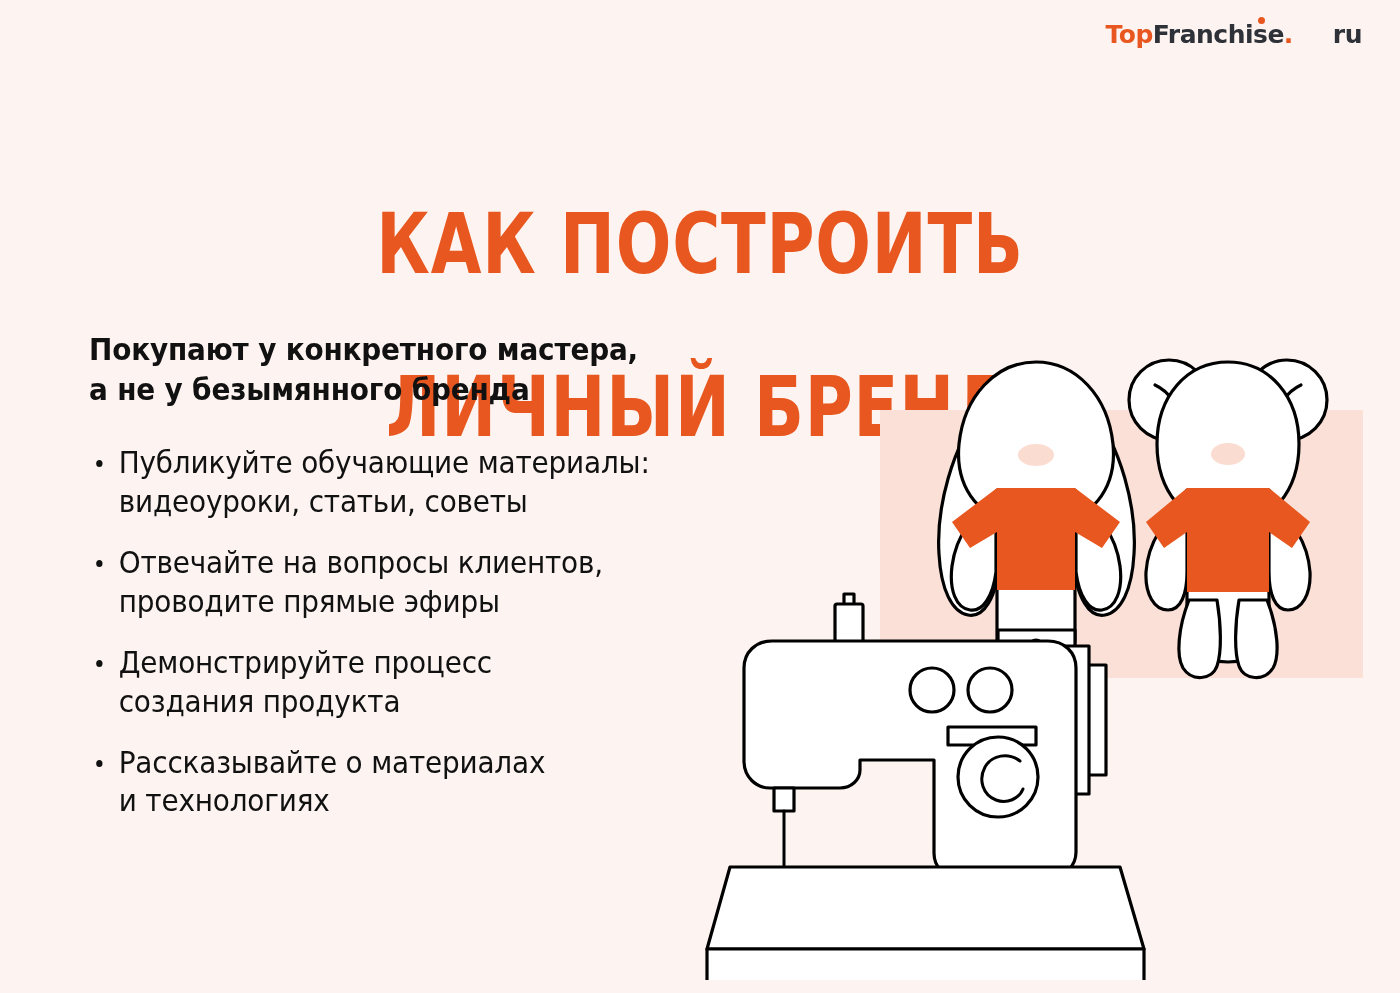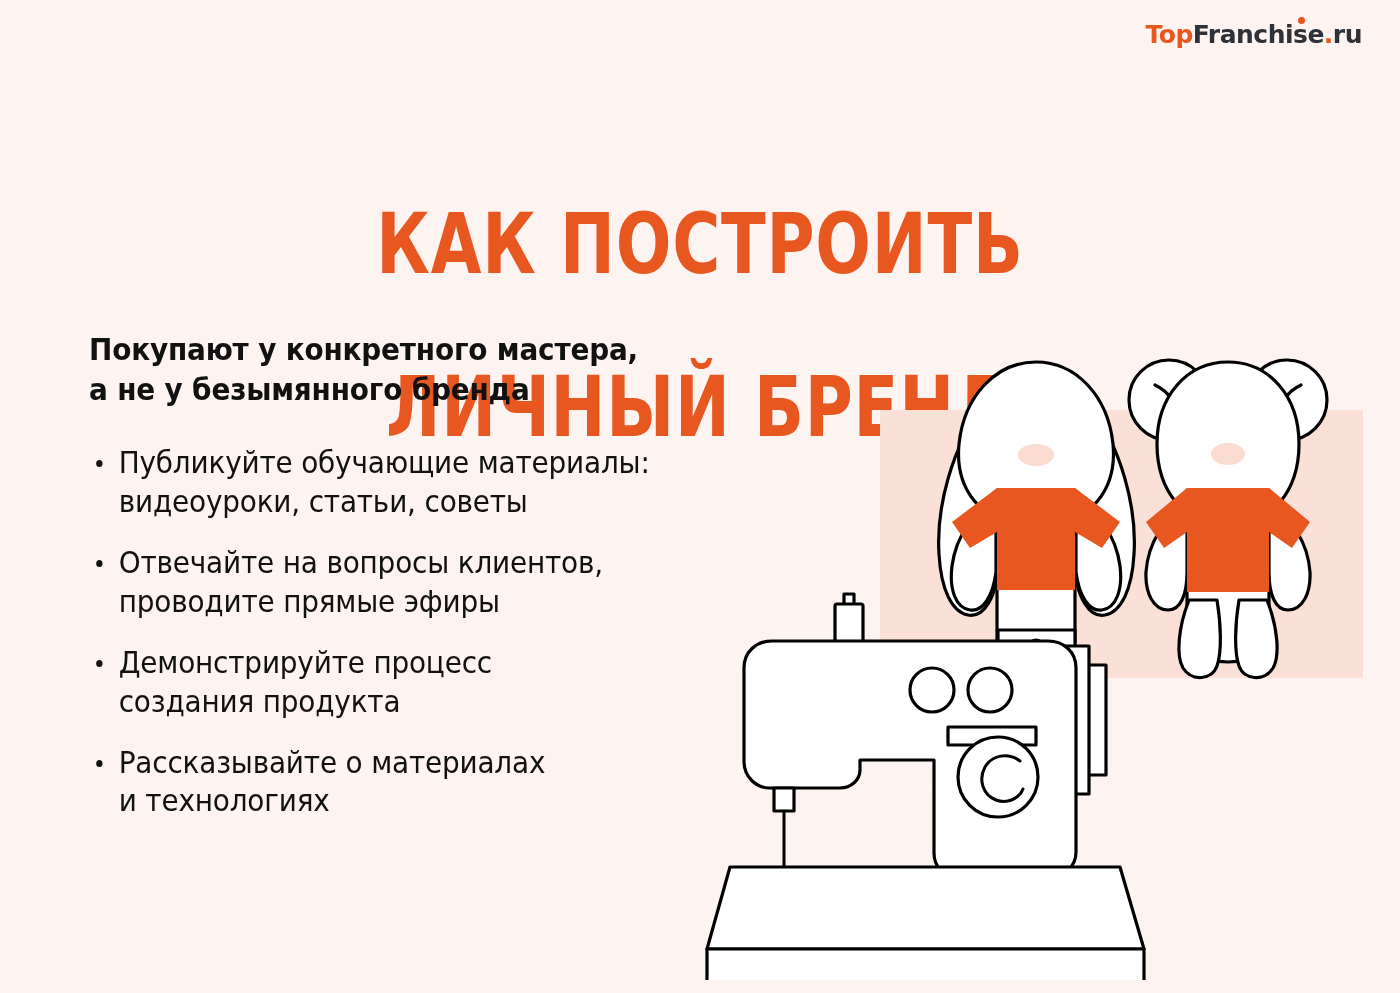--- a/index.html
+++ b/index.html
@@ -33,21 +33,21 @@
     font-size: 25px;
     font-weight: bold;
     letter-spacing: -0.5px;
     line-height: 1;
     white-space: nowrap;
     user-select: none;
   }
   .logo-top   { color: #E8571F; text-align: right; }
   .logo-mid   { color: #2E3138; position: relative; margin-top: 36px; }
   .logo-dot   { color: #E8571F; }
-  .logo-ru    { color: #2E3138; }
+  .logo-ru    { color: #2E3138; margin-left: 40px; }
   .logo-accent {
     position: absolute;
     width: 7px;
     height: 7px;
     border-radius: 50%;
     background: #E8571F;
     top: -3px;
     right: 19px;
   }
 

